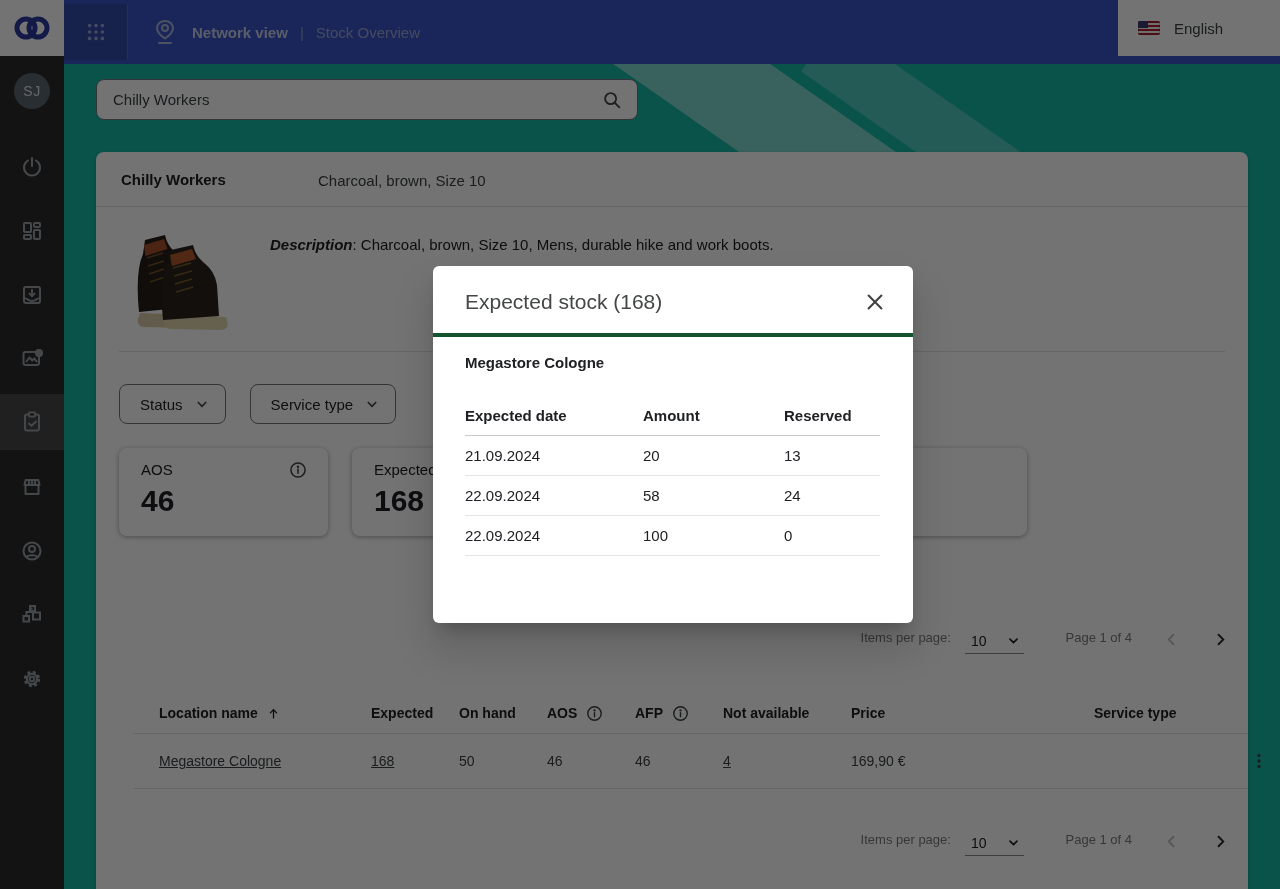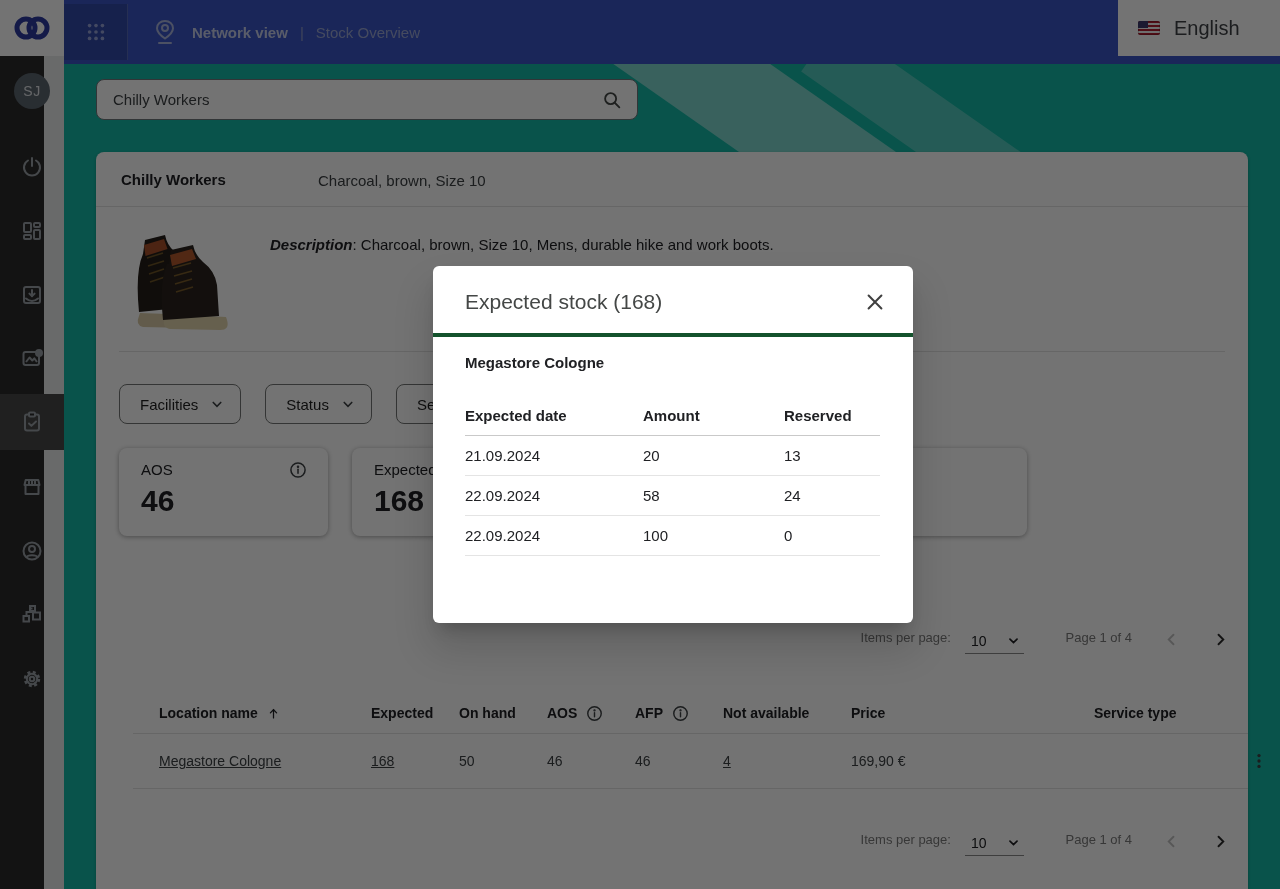--- a/index.html
+++ b/index.html
@@ -1,38 +1,38 @@
 <!DOCTYPE html>
 <html><head>
 <meta charset="utf-8">
 <style>
   * { margin:0; padding:0; box-sizing:border-box; }
   html,body { width:1280px; height:889px; overflow:hidden; }
   body { font-family:"Liberation Sans", sans-serif; background:#e9eaec; position:relative; }
 
   
-  .sidebar { position:absolute; left:0; top:0; width:44px; height:889px; background:#2b2b2b; z-index:10; }
+  .sidebar { position:absolute; left:0; top:0; width:64px; height:889px; background:#2b2b2b; z-index:10; }
   .logo-box { position:absolute; left:0; top:0; width:64px; height:56px; background:#ffffff; display:flex; align-items:center; justify-content:center; }
   .avatar { position:absolute; left:14px; top:73px; width:36px; height:36px; border-radius:50%; background:#5c6670; color:#dfe3e6; font-size:14px; display:flex; align-items:center; justify-content:center; letter-spacing:.5px; }
   .side-item { position:absolute; left:0; width:64px; height:56px; display:flex; align-items:center; justify-content:center; color:#9aa0a6; }
   .side-item.active { background:#474747; }
   .side-item svg { width:24px; height:24px; }
 
   
   .topbar { position:absolute; left:64px; top:0; width:1216px; height:64px; background:#3a56c5; display:flex; align-items:center; z-index:10; }
   .apps-btn { width:64px; height:56px; display:flex; align-items:center; justify-content:center; background:rgba(0,0,0,0.14); border-right:1px solid rgba(255,255,255,0.18); color:#96a2d8; }
   .pin-wrap { margin-left:24px; color:#a9b3dc; display:flex; align-items:center; }
   .tb-title { margin-left:14px; color:#c6cde9; font-weight:bold; font-size:15px; }
   .tb-sep { margin:0 12px; color:#8d98c8; font-size:15px; }
   .tb-sub { color:#9aa5d2; font-size:15px; }
   .lang-box { position:absolute; right:0; top:0; width:162px; height:56px; background:#ffffff; display:flex; align-items:center; }
   .flag { margin-left:20px; width:22px; height:14px; border-radius:2px; position:relative; overflow:hidden;
           background:repeating-linear-gradient(180deg,#b22234 0 2px,#f5f5f5 2px 4px); box-shadow:0 0 0 1px rgba(0,0,0,0.15) inset; }
   .flag .canton { position:absolute; left:0; top:0; width:10px; height:7px; background:#3c3b6e; }
-  .lang-label { margin-left:14px; font-size:20px; color:#3f4246; }
+  .lang-label { margin-left:14px; font-size:15px; color:#3f4246; }
 
   
   .content { position:absolute; left:64px; top:56px; width:1220px; height:833px; background:#14b8a6; overflow:hidden; }
   .streak { position:absolute; background:rgba(255,255,255,0.45); transform:rotate(-55deg); }
   .s1 { width:90px; height:420px; left:700px; top:-120px; }
   .s2 { width:60px; height:380px; left:880px; top:-90px; opacity:.6; }
 
   .search-bar { position:absolute; left:32px; top:23px; width:542px; height:41px; background:#fff; border:1px solid #70757a; border-radius:8px; display:flex; align-items:center; }
   .search-input { flex:1; border:none; outline:none; background:transparent; font-family:"Liberation Sans",sans-serif; font-size:15px; color:#3c4043; padding:0 12px 0 16px; }
   .search-icon { margin-right:14px; color:#444746; display:flex; }
@@ -243,26 +243,20 @@
           <path d="M17 11 L39 5 l4 10 -24 7z" fill="#b4592e"></path>
           <path d="M20 24 l18-5 M21 32 l18-5 M22 40 l17-5 M23 48 l17-5" stroke="#7a5c2a" stroke-width="1.6" fill="none"></path>
         </g>
       </svg>
       <div class="descr"><b>Description</b><span>: Charcoal, brown, Size 10, Mens, durable hike and work boots.</span></div>
     </div>
 
     <div class="hr" style="top:199px"></div>
 
     <div class="filters">
-      <div class="chip">
-        <span>Facilities</span>
-        <svg width="18" height="18" viewBox="0 0 24 24" fill="none" stroke="currentColor" stroke-width="2.2" stroke-linecap="round">
-            <path d="M7 10l5 5 5-5"></path>
-          </svg>
-      </div>
       <div class="chip">
         <span>Status</span>
         <svg width="18" height="18" viewBox="0 0 24 24" fill="none" stroke="currentColor" stroke-width="2.2" stroke-linecap="round">
             <path d="M7 10l5 5 5-5"></path>
           </svg>
       </div>
       <div class="chip">
         <span>Service type</span>
         <svg width="18" height="18" viewBox="0 0 24 24" fill="none" stroke="currentColor" stroke-width="2.2" stroke-linecap="round">
             <path d="M7 10l5 5 5-5"></path>

